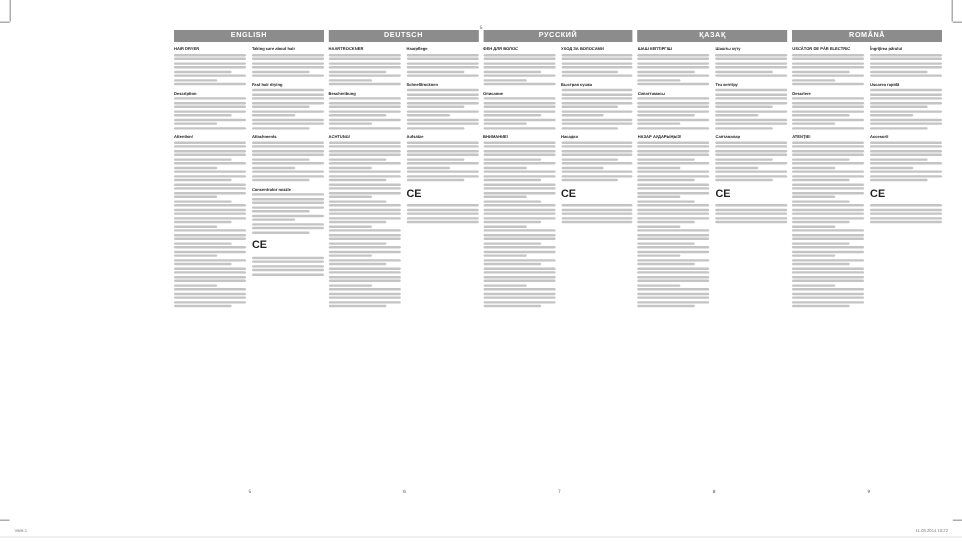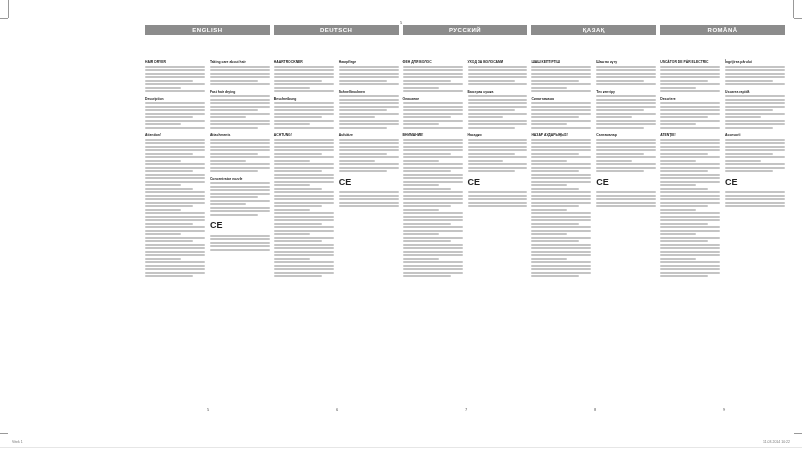--- a/index.html
+++ b/index.html
@@ -2,21 +2,21 @@
 <html><head>
 <meta charset="utf-8">
 <style>
   html,body{margin:0;padding:0;background:#fff;}
   body{width:802px;height:451px;position:relative;overflow:hidden;font-family:"Liberation Sans",sans-serif;color:#333;}
   .crop{position:absolute;background:#999;}
   .topnum{position:absolute;top:20px;left:0;width:802px;text-align:center;font-size:4px;color:#555;}
   .cols{position:absolute;top:25px;left:145px;width:640px;height:375px;display:flex;gap:4px;}
   .lang{flex:1;display:flex;flex-direction:column;}
   .lang-header{background:#8c8c8c;color:#fff;font-weight:bold;font-size:6px;text-align:center;height:10px;line-height:10px;letter-spacing:.5px;}
-  .lang-body{display:flex;gap:5px;padding-top:22px;flex:1;}
+  .lang-body{display:flex;gap:5px;padding-top:1px;flex:1;}
   .sub{flex:1;display:flex;flex-direction:column;gap:1.5px;}
   .h{font-size:3.4px;font-weight:bold;color:#222;margin-top:3px;}
   .line{height:2px;background:#c4c4c4;border-radius:1px;}
   .line.s{width:60%;}
   .line.m{width:80%;}
   .ce{font-size:9px;font-weight:bold;color:#222;margin:3px 0;}
   .pagenum{position:absolute;top:407px;font-size:4px;color:#555;}
   .footer{position:absolute;top:440px;font-size:3.5px;color:#777;}
   .footer.l{left:12px;}
   .footer.r{right:12px;}

